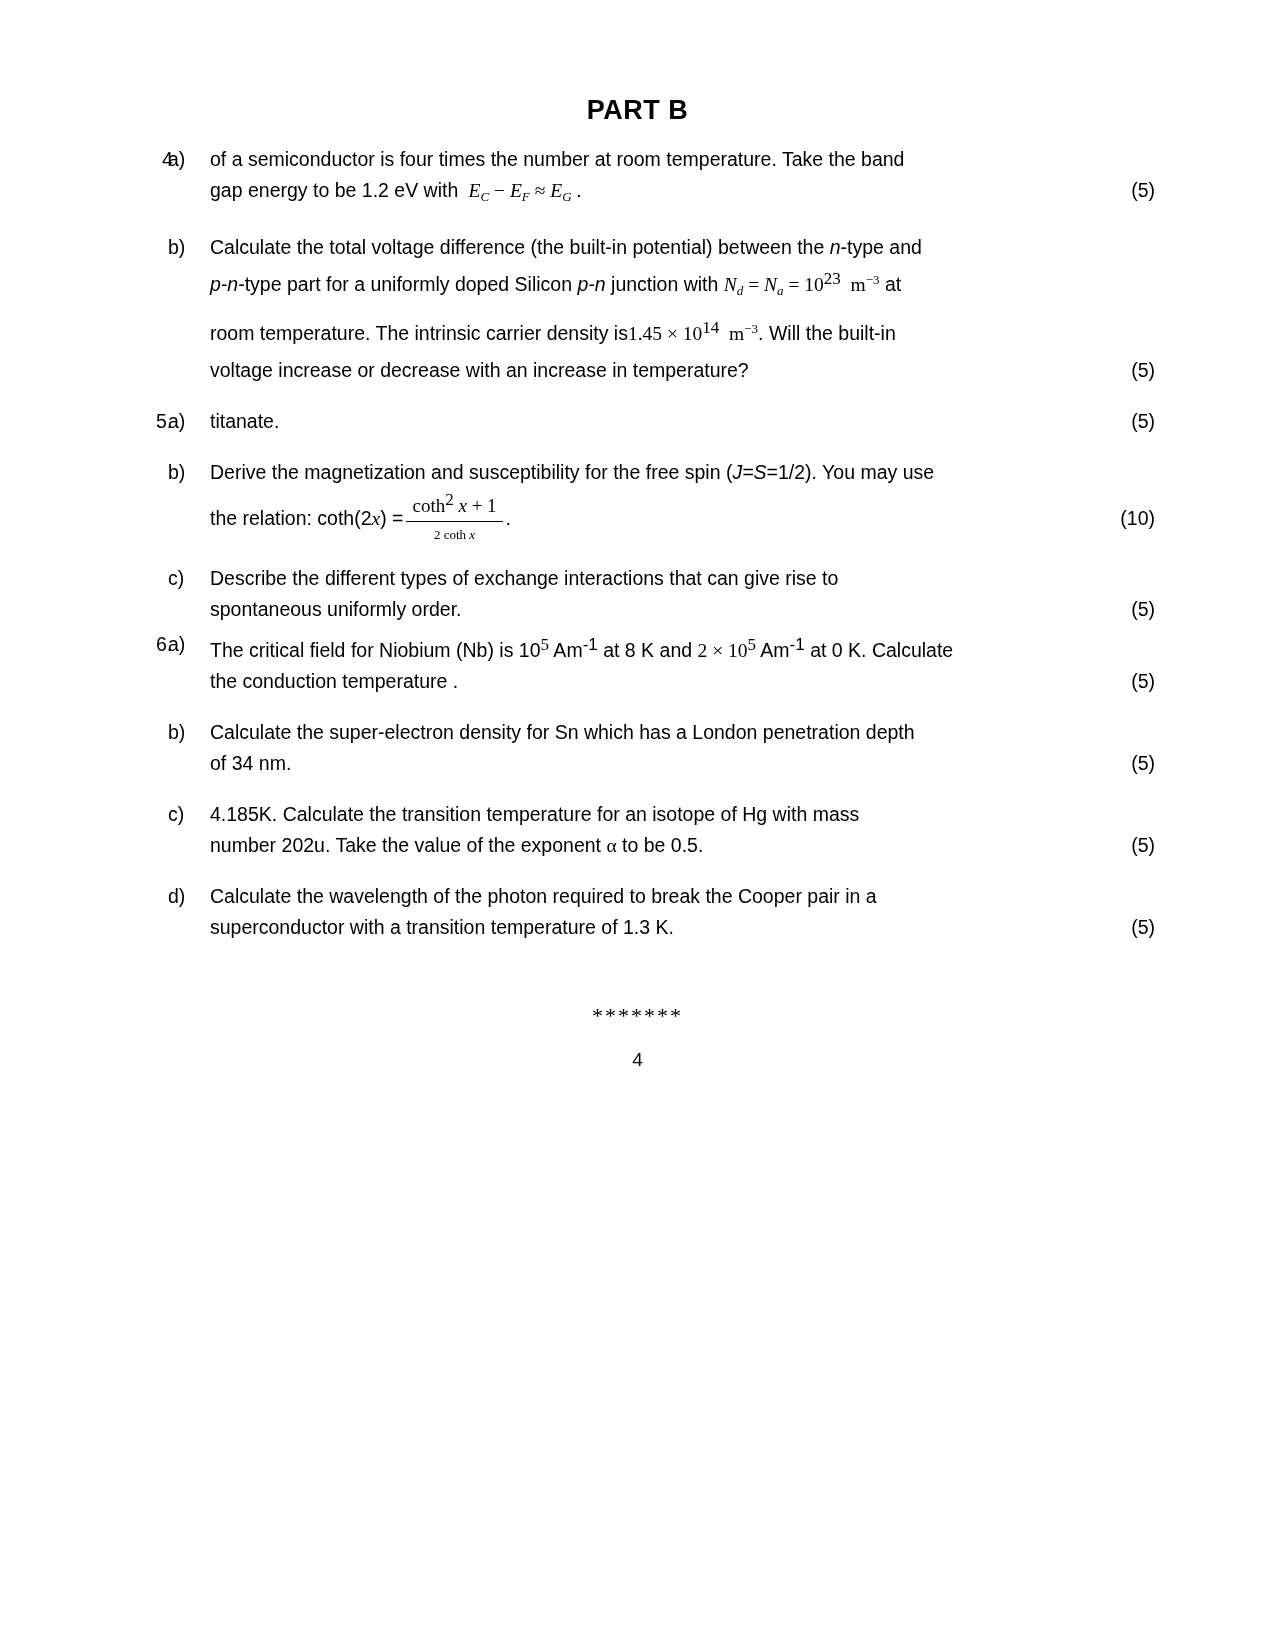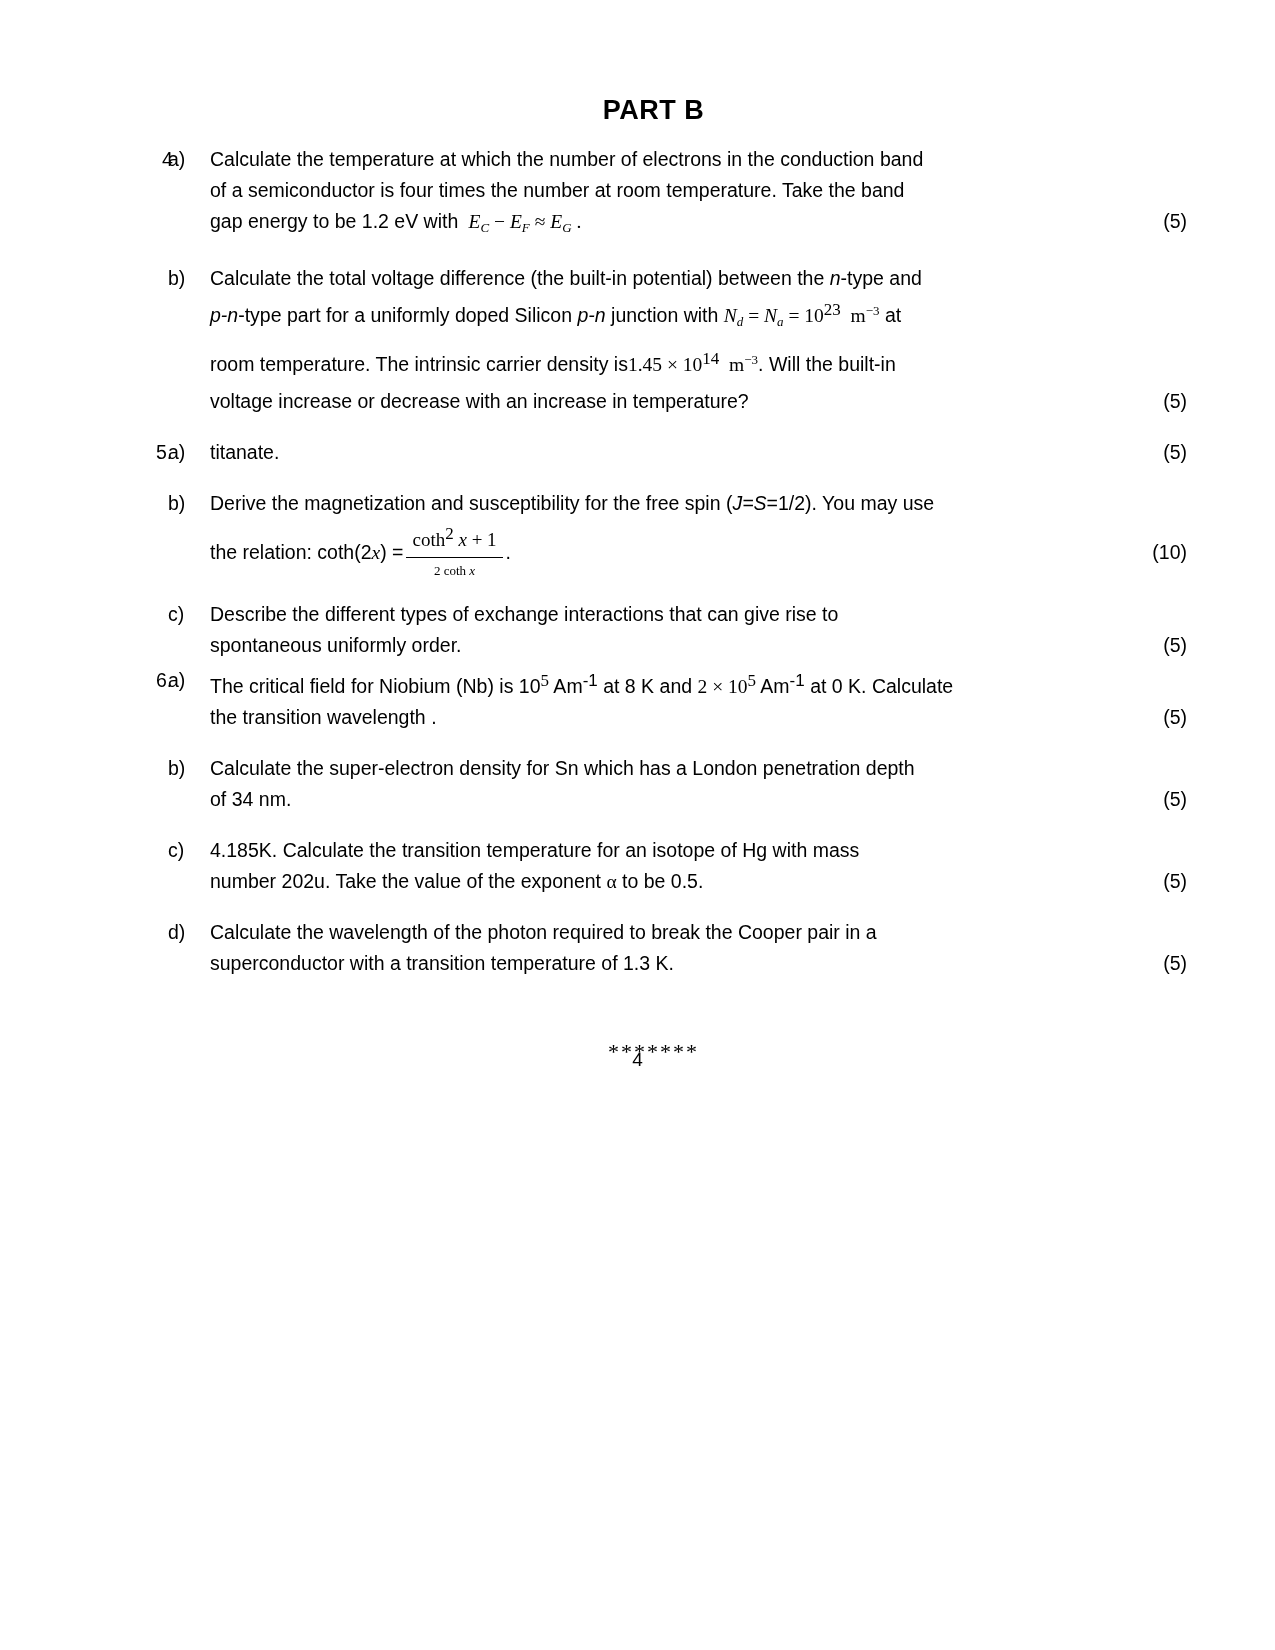--- a/index.html
+++ b/index.html
@@ -13,21 +13,21 @@
     font-family: "Liberation Sans", sans-serif;
     color: #000000;
     position: relative;
     overflow: hidden;
   }
   .page {
     position: relative;
     width: 1275px;
     height: 1199px;
     box-sizing: border-box;
-    padding: 95px 88px 0 120px;
+    padding: 95px 120px 0 120px;
   }
   .page-title {
     text-align: center;
     font-size: 27px;
     font-weight: bold;
     letter-spacing: 0.5px;
     margin: 0 0 18px 0;
   }
   
   .qrow {
@@ -93,21 +93,21 @@
     vertical-align: middle;
     text-align: center;
     margin: 0 3px;
     position: relative;
     top: -2px;
   }
   .fracwrap .num {
     display: block;
     font-size: 19px;
     padding: 0 6px 1px 6px;
-    line-height: 33px;
+    line-height: 28px;
   }
   .fracwrap .bar {
     display: block;
     border-top: 1.4px solid #000;
     height: 0;
   }
   .fracwrap .den {
     display: block;
     font-size: 13px;
     padding: 1px 6px 0 6px;
@@ -139,21 +139,20 @@
 <body>
 
 <div class="page">
 
   <div class="page-title">PART B</div>
 
   <div class="qrow">
     <div class="qnum">4</div>
     <div class="qlet">a)</div>
     <div class="qbody">
-      <div class="line"><span>Calculate the temperature at which the number of electrons in the conduction band</span></div>
       <div class="line"><span>of a semiconductor is four times the number at room temperature. Take the band</span></div>
       <div class="line">
         <span>gap energy to be 1.2 eV with</span>
         <span class="mathser">&nbsp;<i class="it">E</i><span class="sub">C</span> − <i class="it">E</i><span class="sub">F</span> ≈ <i class="it">E</i><span class="sub">G</span> .</span>
         <span class="marks">(5)</span>
       </div>
     </div>
   </div>
 
   <div class="gap-m"></div>
@@ -230,21 +229,21 @@
   </div>
 
   <div class="qrow">
     <div class="qnum" style="padding-left:36px;">6.</div>
     <div class="qlet">a)</div>
     <div class="qbody">
       <div class="line">
         <span>The critical field for Niobium (Nb) is 10</span><span class="sup mathser">5</span><span> Am</span><span class="sup">-1</span><span> at 8 K and </span><span class="mathser">2 × 10</span><span class="sup mathser">5</span><span>  Am</span><span class="sup">-1</span><span> at 0 K. Calculate</span>
       </div>
       <div class="line">
-        <span>the transition wavelength .</span>
+        <span>the conduction temperature .</span>
         <span class="marks">(5)</span>
       </div>
     </div>
   </div>
 
   <div class="gap-m"></div>
 
   <div class="qrow">
     <div class="qnum"></div>
     <div class="qlet">b)</div>

